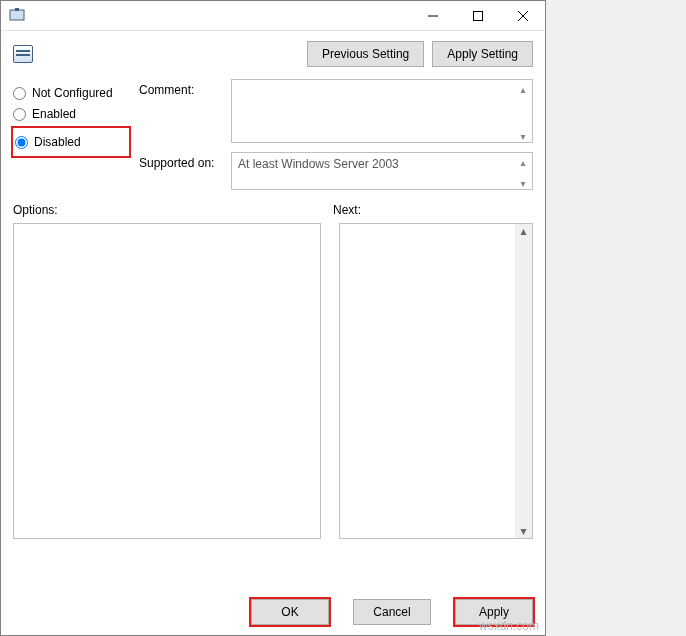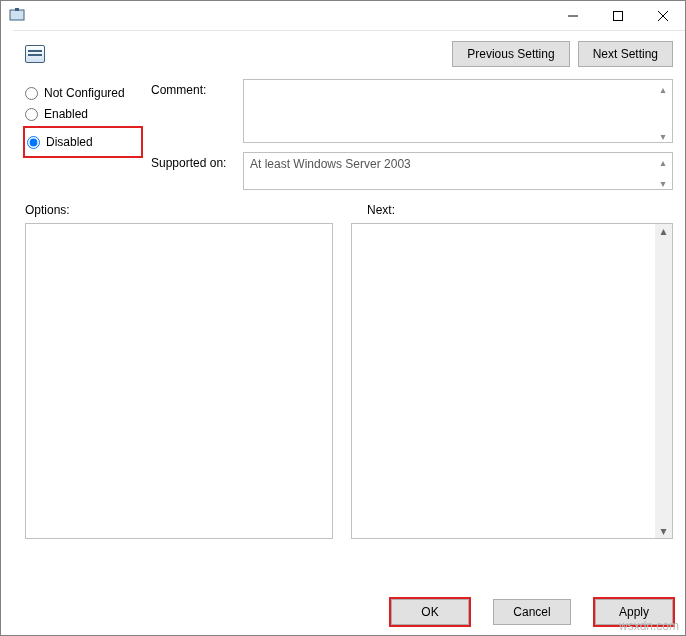--- a/index.html
+++ b/index.html
@@ -1,17 +1,17 @@
 <!DOCTYPE html>
 <html><head>
 <meta charset="utf-8">
 <style>
   * { box-sizing: border-box; font-family: "Segoe UI", Tahoma, sans-serif; font-size: 12px; }
   body { margin: 0; background: #f0f0f0; }
-  .window { width: 686px; height: 636px; background: #fff; border: 1px solid #808080; position: relative; padding-left: 12px; }
+  .window { width: 546px; height: 636px; background: #fff; border: 1px solid #808080; position: relative; }
   .titlebar { height: 30px; display: flex; align-items: center; justify-content: flex-end; border-bottom: 1px solid #e5e5e5; padding-left: 8px; }
   .titlebar-icon-left { position: absolute; left: 8px; top: 6px; width: 16px; height: 16px; }
   .win-controls { display: flex; }
   .win-btn { width: 45px; height: 29px; display: flex; align-items: center; justify-content: center; background: transparent; }
   .win-btn svg { pointer-events: none; }
   .content { padding: 10px 12px 0 12px; }
   .topbar { display: flex; align-items: center; gap: 8px; margin-bottom: 12px; }
   .policy-icon { width: 20px; height: 18px; border: 1px solid #406080; background: linear-gradient(#fff,#cfe0f0); border-radius: 2px; position: relative; }
   .policy-icon::after { content: ""; position: absolute; left: 2px; right: 2px; top: 4px; height: 2px; background: #406080; box-shadow: 0 4px 0 #406080; }
   .spacer { flex: 1; }
@@ -19,21 +19,21 @@
   .row { display: flex; gap: 10px; align-items: flex-start; }
   .left-col { width: 116px; flex: none; }
   .radio-row { display: flex; align-items: center; gap: 6px; margin: 7px 0; }
   .highlight { border: 2px solid #e02020; margin: -2px; padding: 0 2px; }
   .highlight .radio-row { margin: 7px 0; }
   .label-col { width: 82px; flex: none; text-align: left; padding-top: 4px; }
   .textarea { width: 100%; border: 1px solid #c0c0c0; background: #fff; resize: none; font: inherit; padding: 4px 6px; color: #333; }
   .textarea[readonly] { background: #fff; color: #555; }
   .scroll-arrow { position: absolute; right: 2px; width: 16px; height: 16px; color: #888; font-size: 10px; display: flex; align-items: center; justify-content: center; }
   .ta-wrap { position: relative; flex: 1; }
-  .opts-help { display: flex; gap: 34px; margin-top: 10px; }
+  .opts-help { display: flex; gap: 12px; margin-top: 10px; }
   .panel-col { flex: 1; display: flex; flex-direction: column; }
   .panel-label { margin-bottom: 6px; }
   .panel { border: 1px solid #c0c0c0; background: #fff; position: relative; flex: 1; }
   .help-scroll { position: absolute; right: 0; top: 0; bottom: 0; width: 17px; background: #f0f0f0; display: flex; flex-direction: column; justify-content: space-between; align-items: center; font-size: 9px; color: #666; }
   .footer { position: absolute; right: 12px; bottom: 10px; display: flex; gap: 24px; align-items: center; }
   .footer .btn { min-width: 78px; }
   .highbox { border: 2px solid #e02020; padding: 0; margin: -2px; }
   .highbox .btn { margin: 0; }
   .watermark { position: absolute; right: 6px; bottom: 2px; font-size: 12px; color: #bbb; }
   input[type=radio] { margin: 0; }
@@ -72,21 +72,21 @@
           </svg>
       </div>
     </div>
   </div>
 
   <div class="content">
     <div class="topbar">
       <div class="policy-icon"></div>
       <div class="spacer"></div>
       <div class="btn">Previous Setting</div>
-      <div class="btn">Next Setting</div>
+      <div class="btn">Apply Setting</div>
     </div>
 
     <div class="row">
       <div class="left-col">
         <label class="radio-row">
           <input type="radio" name="st" style="">
           <span>Not Configured</span>
         </label>
         <label class="radio-row">
           <input type="radio" name="st" style="">

